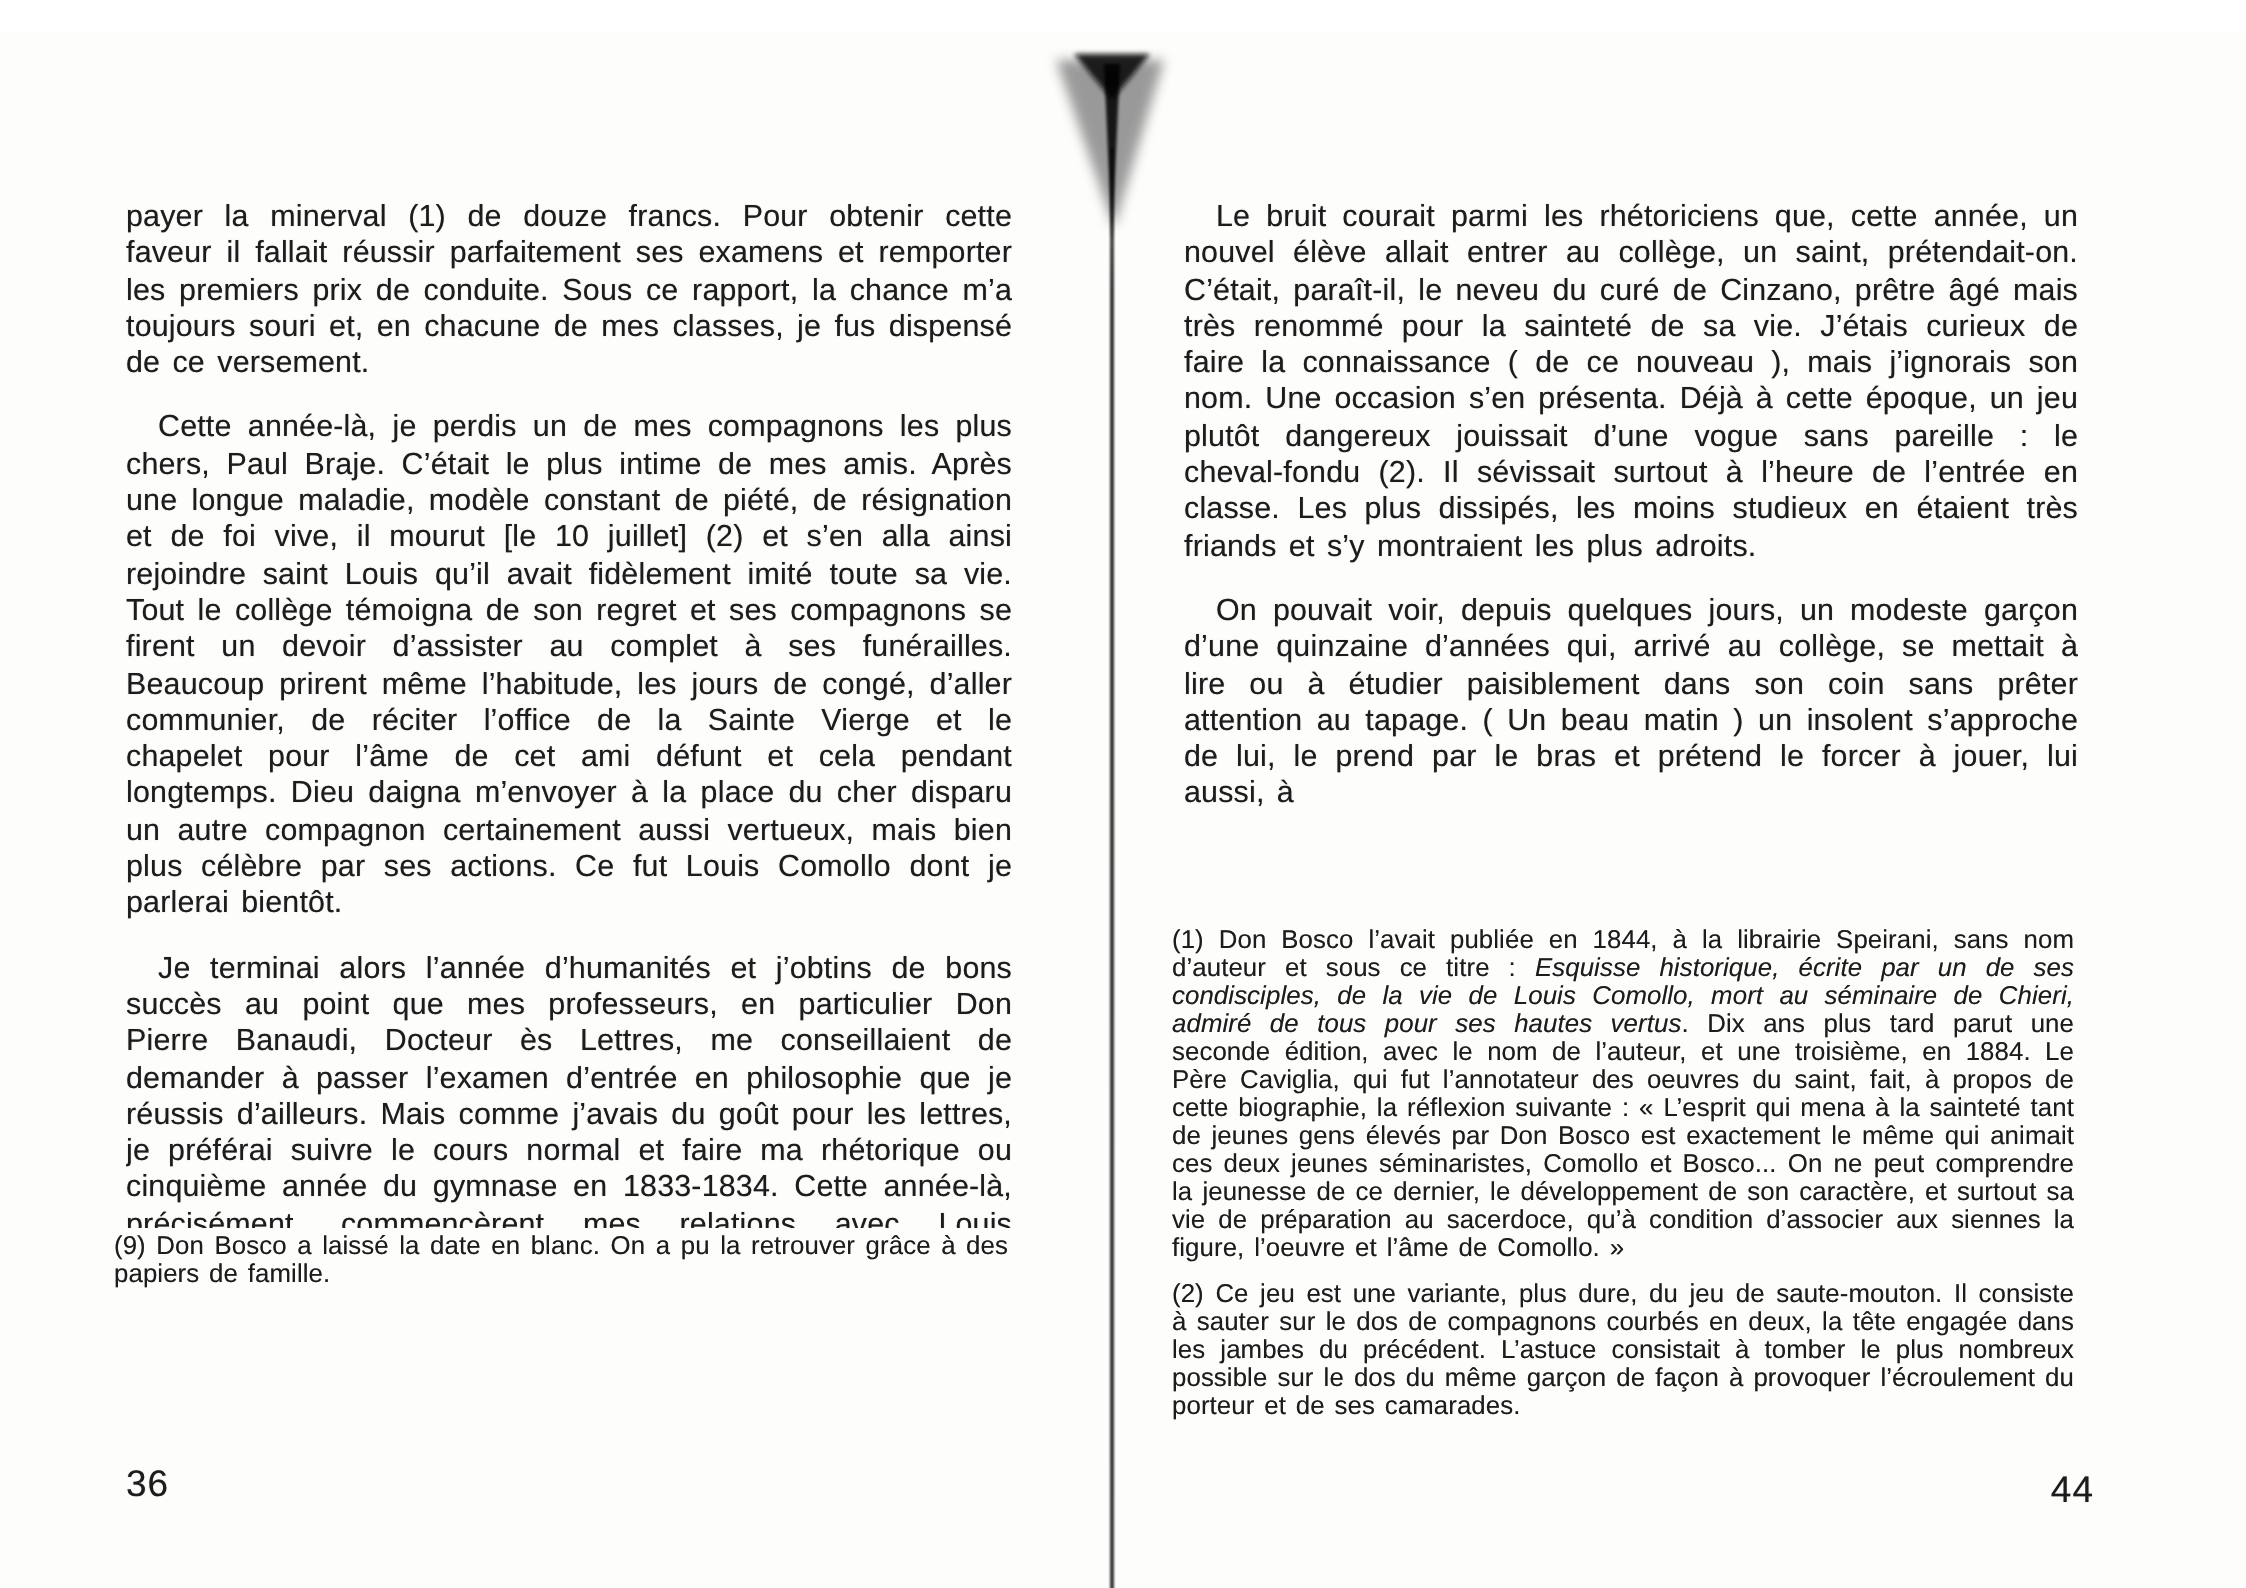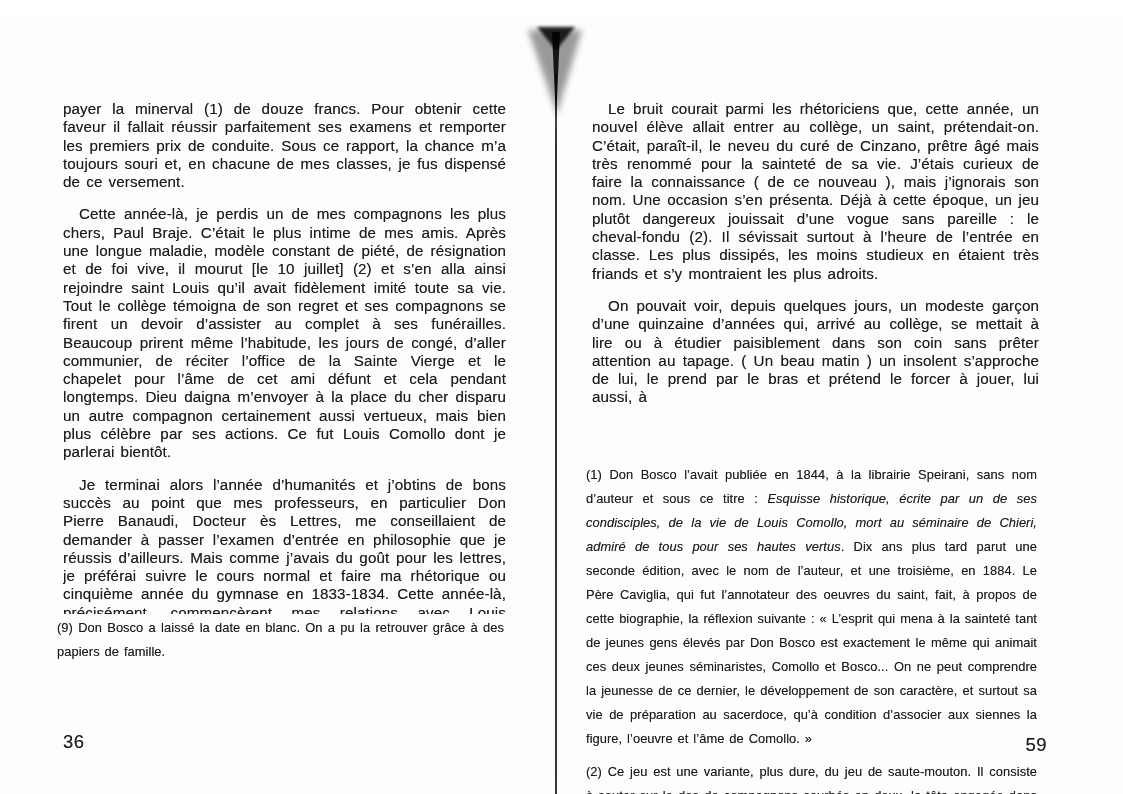--- a/index.html
+++ b/index.html
@@ -42,21 +42,21 @@
     position: absolute;
     left: -6px;
     right: 2px;
   }
   .page-left  .footnotes { top: 516px; }
   .page-right .footnotes { top: 363px; }
   .footnotes p {
     margin: 0;
     text-align: justify;
     font-size: 12.9px;
-    line-height: 24px;
+    line-height: 14px;
     word-spacing: 0.1em;
     letter-spacing: 0.05px;
     text-shadow: 0 0 0.3px rgba(25,25,25,0.5);
   }
   .footnotes p + p { margin-top: 9px; }
   .footnotes i { font-style: italic; }
 
   .page-number {
     position: absolute;
     font-size: 18.5px;
@@ -120,16 +120,16 @@
 
   <div class="page page-right">
     <div class="page-body">
       <p class="para indent">Le bruit courait parmi les rhétoriciens que, cette année, un nouvel élève allait entrer au collège, un saint, prétendait-on. C’était, paraît-il, le neveu du curé de Cinzano, prêtre âgé mais très renommé pour la sainteté de sa vie. J’étais curieux de faire la connaissance ( de ce nouveau ), mais j’ignorais son nom. Une occasion s’en présenta. Déjà à cette époque, un jeu plutôt dangereux jouissait d’une vogue sans pareille : le cheval-fondu (2). Il sévissait surtout à l’heure de l’entrée en classe. Les plus dissipés, les moins studieux en étaient très friands et s’y montraient les plus adroits.</p>
       <p class="para indent">On pouvait voir, depuis quelques jours, un modeste garçon d’une quinzaine d’années qui, arrivé au collège, se mettait à lire ou à étudier paisiblement dans son coin sans prêter attention au tapage. ( Un beau matin ) un insolent s’approche de lui, le prend par le bras et prétend le forcer à jouer, lui aussi, à</p>
     </div>
     <div class="footnotes">
       <p class="footnote"><span>(1) Don Bosco l’avait publiée en 1844, à la librairie Speirani, sans nom d’auteur et sous ce titre : </span><i>Esquisse historique, écrite par un de ses condisciples, de la vie de Louis Comollo, mort au séminaire de Chieri, admiré de tous pour ses hautes vertus</i><span>. Dix ans plus tard parut une seconde édition, avec le nom de l’auteur, et une troisième, en 1884. Le Père Caviglia, qui fut l’annotateur des oeuvres du saint, fait, à propos de cette biographie, la réflexion suivante : « L’esprit qui mena à la sainteté tant de jeunes gens élevés par Don Bosco est exactement le même qui animait ces deux jeunes séminaristes, Comollo et Bosco... On ne peut comprendre la jeunesse de ce dernier, le développement de son caractère, et surtout sa vie de préparation au sacerdoce, qu’à condition d’associer aux siennes la figure, l’oeuvre et l’âme de Comollo. »</span></p>
       <p class="footnote">(2) Ce jeu est une variante, plus dure, du jeu de saute-mouton. Il consiste à sauter sur le dos de compagnons courbés en deux, la tête engagée dans les jambes du précédent. L’astuce consistait à tomber le plus nombreux possible sur le dos du même garçon de façon à provoquer l’écroulement du porteur et de ses camarades.</p>
     </div>
-    <div class="page-number">59</div>
+    <div class="page-number">44</div>
   </div>
 
 </div>
 
 </body></html>

